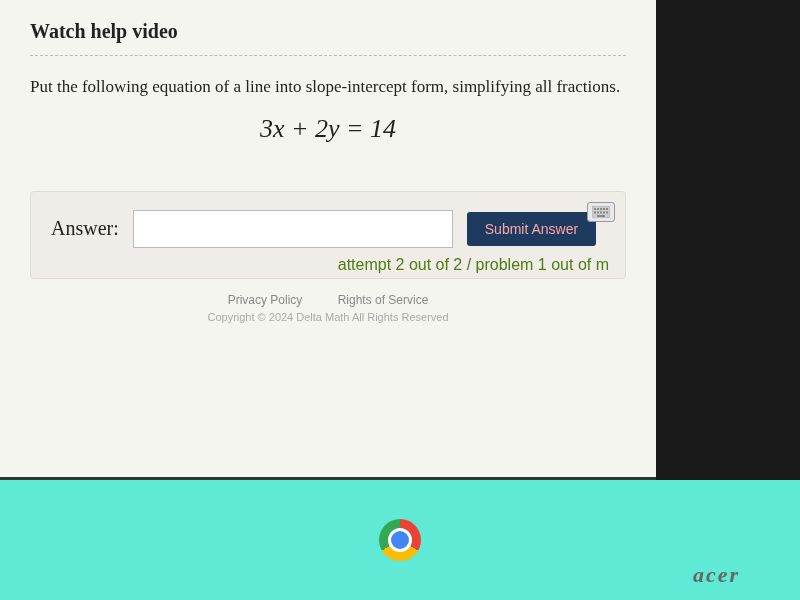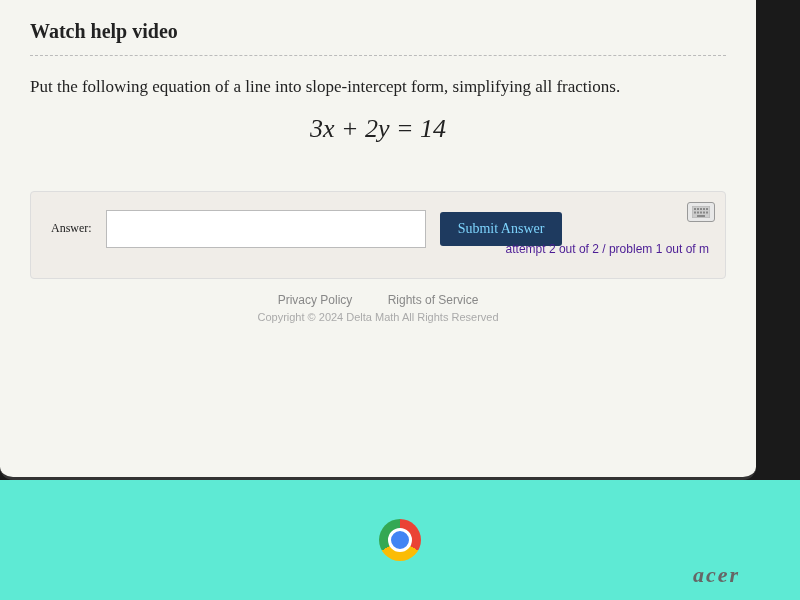--- a/index.html
+++ b/index.html
@@ -11,26 +11,25 @@
     body {
       width: 800px;
       height: 600px;
       background-color: #1a1a1a;
       font-family: Georgia, 'Times New Roman', serif;
       overflow: hidden;
       position: relative;
     }
 
     .screen {
-      width: 756px;
+      width: 656px;
       height: 480px;
       background-color: #f5f5f0;
       position: relative;
       border-bottom: 3px solid #333;
-      border-radius: 13px;
     }
 
     .taskbar {
       width: 800px;
       height: 120px;
       background-color: #5eead4;
       display: flex;
       align-items: center;
       justify-content: center;
       position: relative;
@@ -96,55 +95,55 @@
       position: relative;
     }
 
     .answer-row {
       display: flex;
       align-items: center;
       gap: 14px;
     }
 
     .answer-label {
-      font-size: 12px;
+      font-size: 20px;
       color: #222;
       font-family: Georgia, serif;
       white-space: nowrap;
     }
 
     .answer-input {
       flex: 1;
       max-width: 320px;
       height: 38px;
       border: 1px solid #bbb;
       background-color: #fff;
       padding: 0 8px;
       font-size: 15px;
       outline: none;
     }
 
     .submit-btn {
       background-color: #1e3a5f;
-      color: #7dd3fc;
+      color: #fca5a5;
       border: none;
       padding: 9px 18px;
       font-size: 14px;
       cursor: pointer;
       border-radius: 3px;
-      font-family: Liberation Serif, serif;
+      font-family: Liberation Sans, sans-serif;
       white-space: nowrap;
     }
 
     .attempt-text {
       position: absolute;
       right: 16px;
-      bottom: 22px;
-      font-size: 12px;
-      color: #4c1d95;
+      bottom: 4px;
+      font-size: 16px;
+      color: #4d7c0f;
       font-family: Arial, sans-serif;
     }
 
     .keyboard-icon {
       position: absolute;
       top: 10px;
       right: 10px;
       width: 28px;
       height: 20px;
       border: 1px solid #999;

